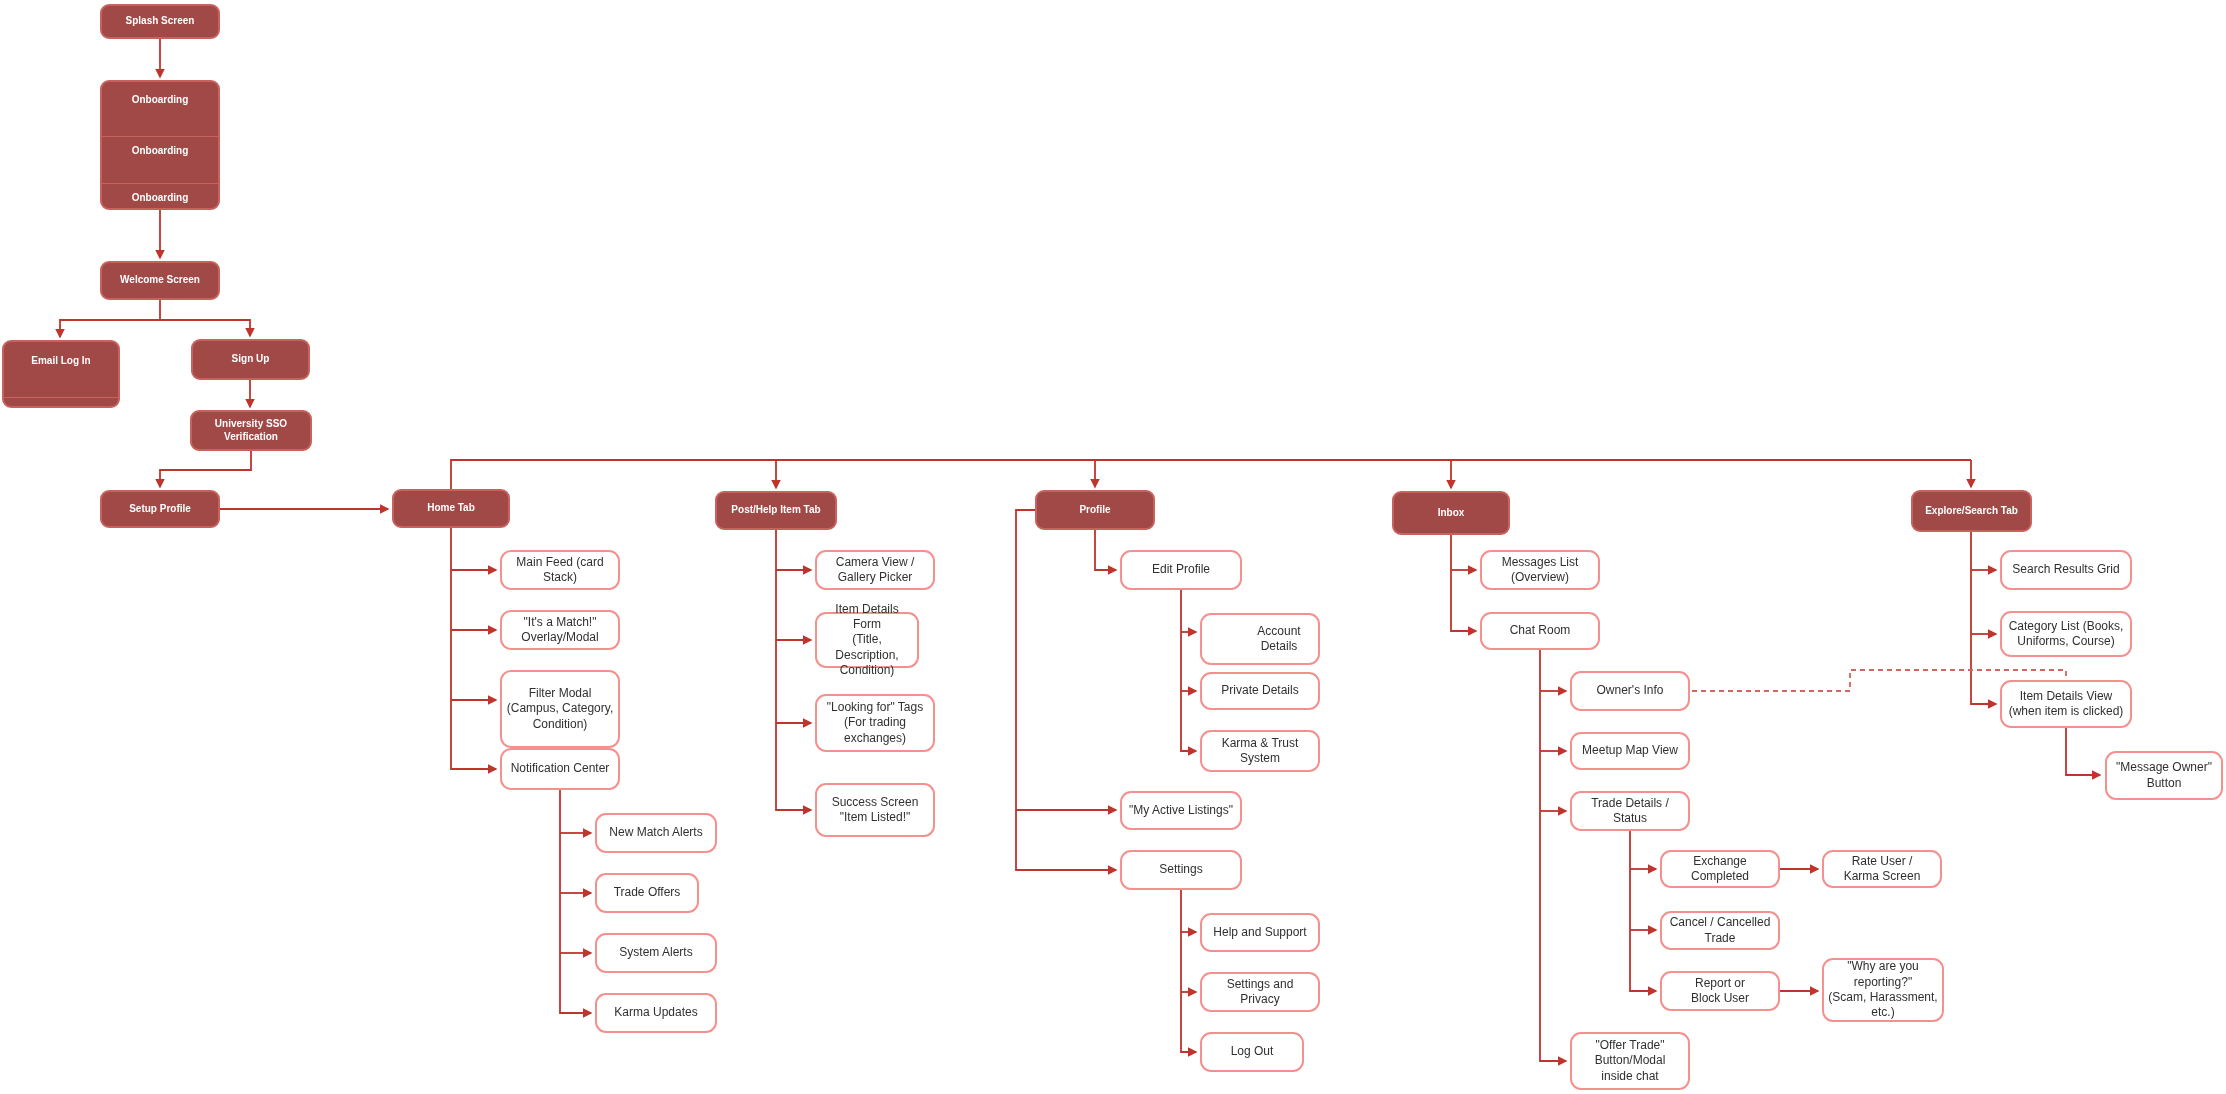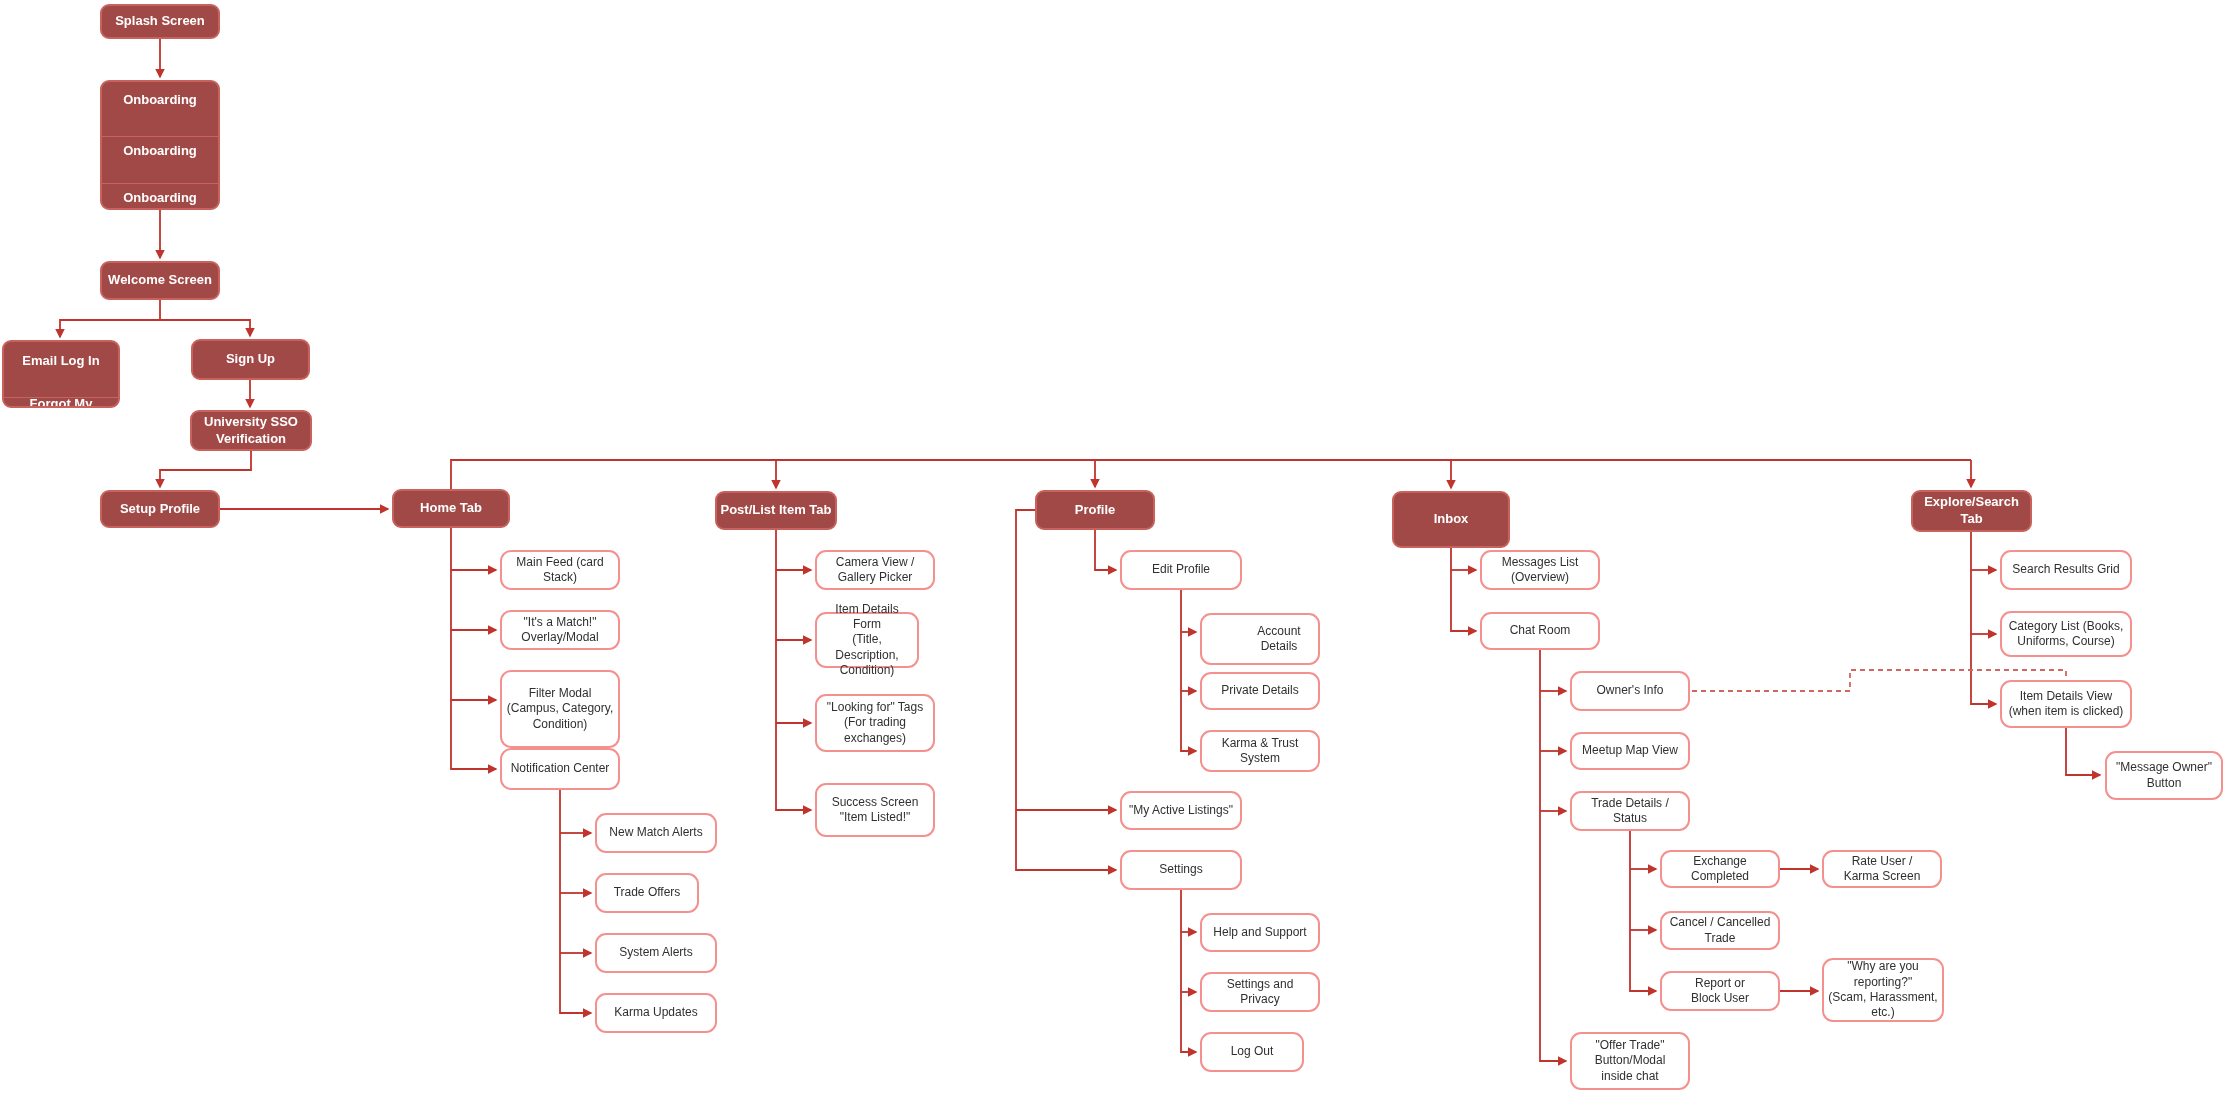--- a/index.html
+++ b/index.html
@@ -15,21 +15,21 @@
   svg.edges path.edge.dashed{stroke:var(--dashed);stroke-dasharray:5 4;}
   .node{
     position:absolute;box-sizing:border-box;
     display:flex;align-items:center;justify-content:center;
     text-align:center;white-space:pre-line;
     line-height:1.28;
   }
   .node.primary{
     background:var(--primary-fill);
     border:2px solid var(--primary-border);
-    color:#ffffff;font-weight:bold;font-size:13px;
+    color:#ffffff;font-weight:bold;font-size:10px;
     border-radius:9px;
   }
   .node.secondary{
     background:#ffffff;
     border:2px solid var(--secondary-border);
     color:#303030;font-size:12px;
     border-radius:11px;
     padding:2px 3px;
   }
   .node.stack{flex-direction:column;align-items:stretch;justify-content:flex-start;padding:0;overflow:hidden;gap:17px;}
@@ -101,23 +101,23 @@
     </svg>
 <div class="node primary" style="left: 100px; top: 4px; width: 120px; height: 35px;">Splash Screen</div>
     <div class="node primary stack" style="left: 100px; top: 80px; width: 120px; height: 130px;"><div class="stack-row" style="height: 37px;">Onboarding</div><div class="stack-row" style="height: 30px;">Onboarding</div><div class="stack-row" style="height: 30px;">Onboarding</div><div class="stack-row" style="height: 33px;">Onboarding</div></div>
     <div class="node primary" style="left: 100px; top: 261px; width: 120px; height: 39px;">Welcome Screen</div>
     <div class="node primary stack" style="left: 2px; top: 340px; width: 118px; height: 68px;"><div class="stack-row" style="height: 38px;">Email Log In</div><div class="stack-row" style="height: 30px;">Forgot My Explore</div></div>
     <div class="node primary" style="left: 191px; top: 339px; width: 119px; height: 41px;">Sign Up</div>
     <div class="node primary" style="left: 190px; top: 410px; width: 122px; height: 41px;">University SSO
 Verification</div>
     <div class="node primary" style="left: 100px; top: 490px; width: 120px; height: 38px;">Setup Profile</div>
     <div class="node primary" style="left: 392px; top: 489px; width: 118px; height: 39px;">Home Tab</div>
-    <div class="node primary" style="left: 715px; top: 491px; width: 122px; height: 39px;">Post/List Item Tab</div>
+    <div class="node primary" style="left: 715px; top: 491px; width: 122px; height: 39px;">Post/Help Item Tab</div>
     <div class="node primary" style="left: 1035px; top: 490px; width: 120px; height: 40px;">Profile</div>
-    <div class="node primary" style="left: 1392px; top: 491px; width: 118px; height: 57px;">Inbox</div>
+    <div class="node primary" style="left: 1392px; top: 491px; width: 118px; height: 44px;">Inbox</div>
     <div class="node primary" style="left: 1911px; top: 490px; width: 121px; height: 42px;">Explore/Search Tab</div>
     <div class="node secondary" style="left: 500px; top: 550px; width: 120px; height: 40px;">Main Feed (card
 Stack)</div>
     <div class="node secondary" style="left: 500px; top: 610px; width: 120px; height: 40px;">"It's a Match!"
 Overlay/Modal</div>
     <div class="node secondary" style="left: 500px; top: 670px; width: 120px; height: 78px;">Filter Modal
 (Campus, Category,
 Condition)</div>
     <div class="node secondary" style="left: 500px; top: 748px; width: 120px; height: 42px;">Notification Center</div>
     <div class="node secondary" style="left: 595px; top: 813px; width: 122px; height: 40px;">New Match Alerts</div>

